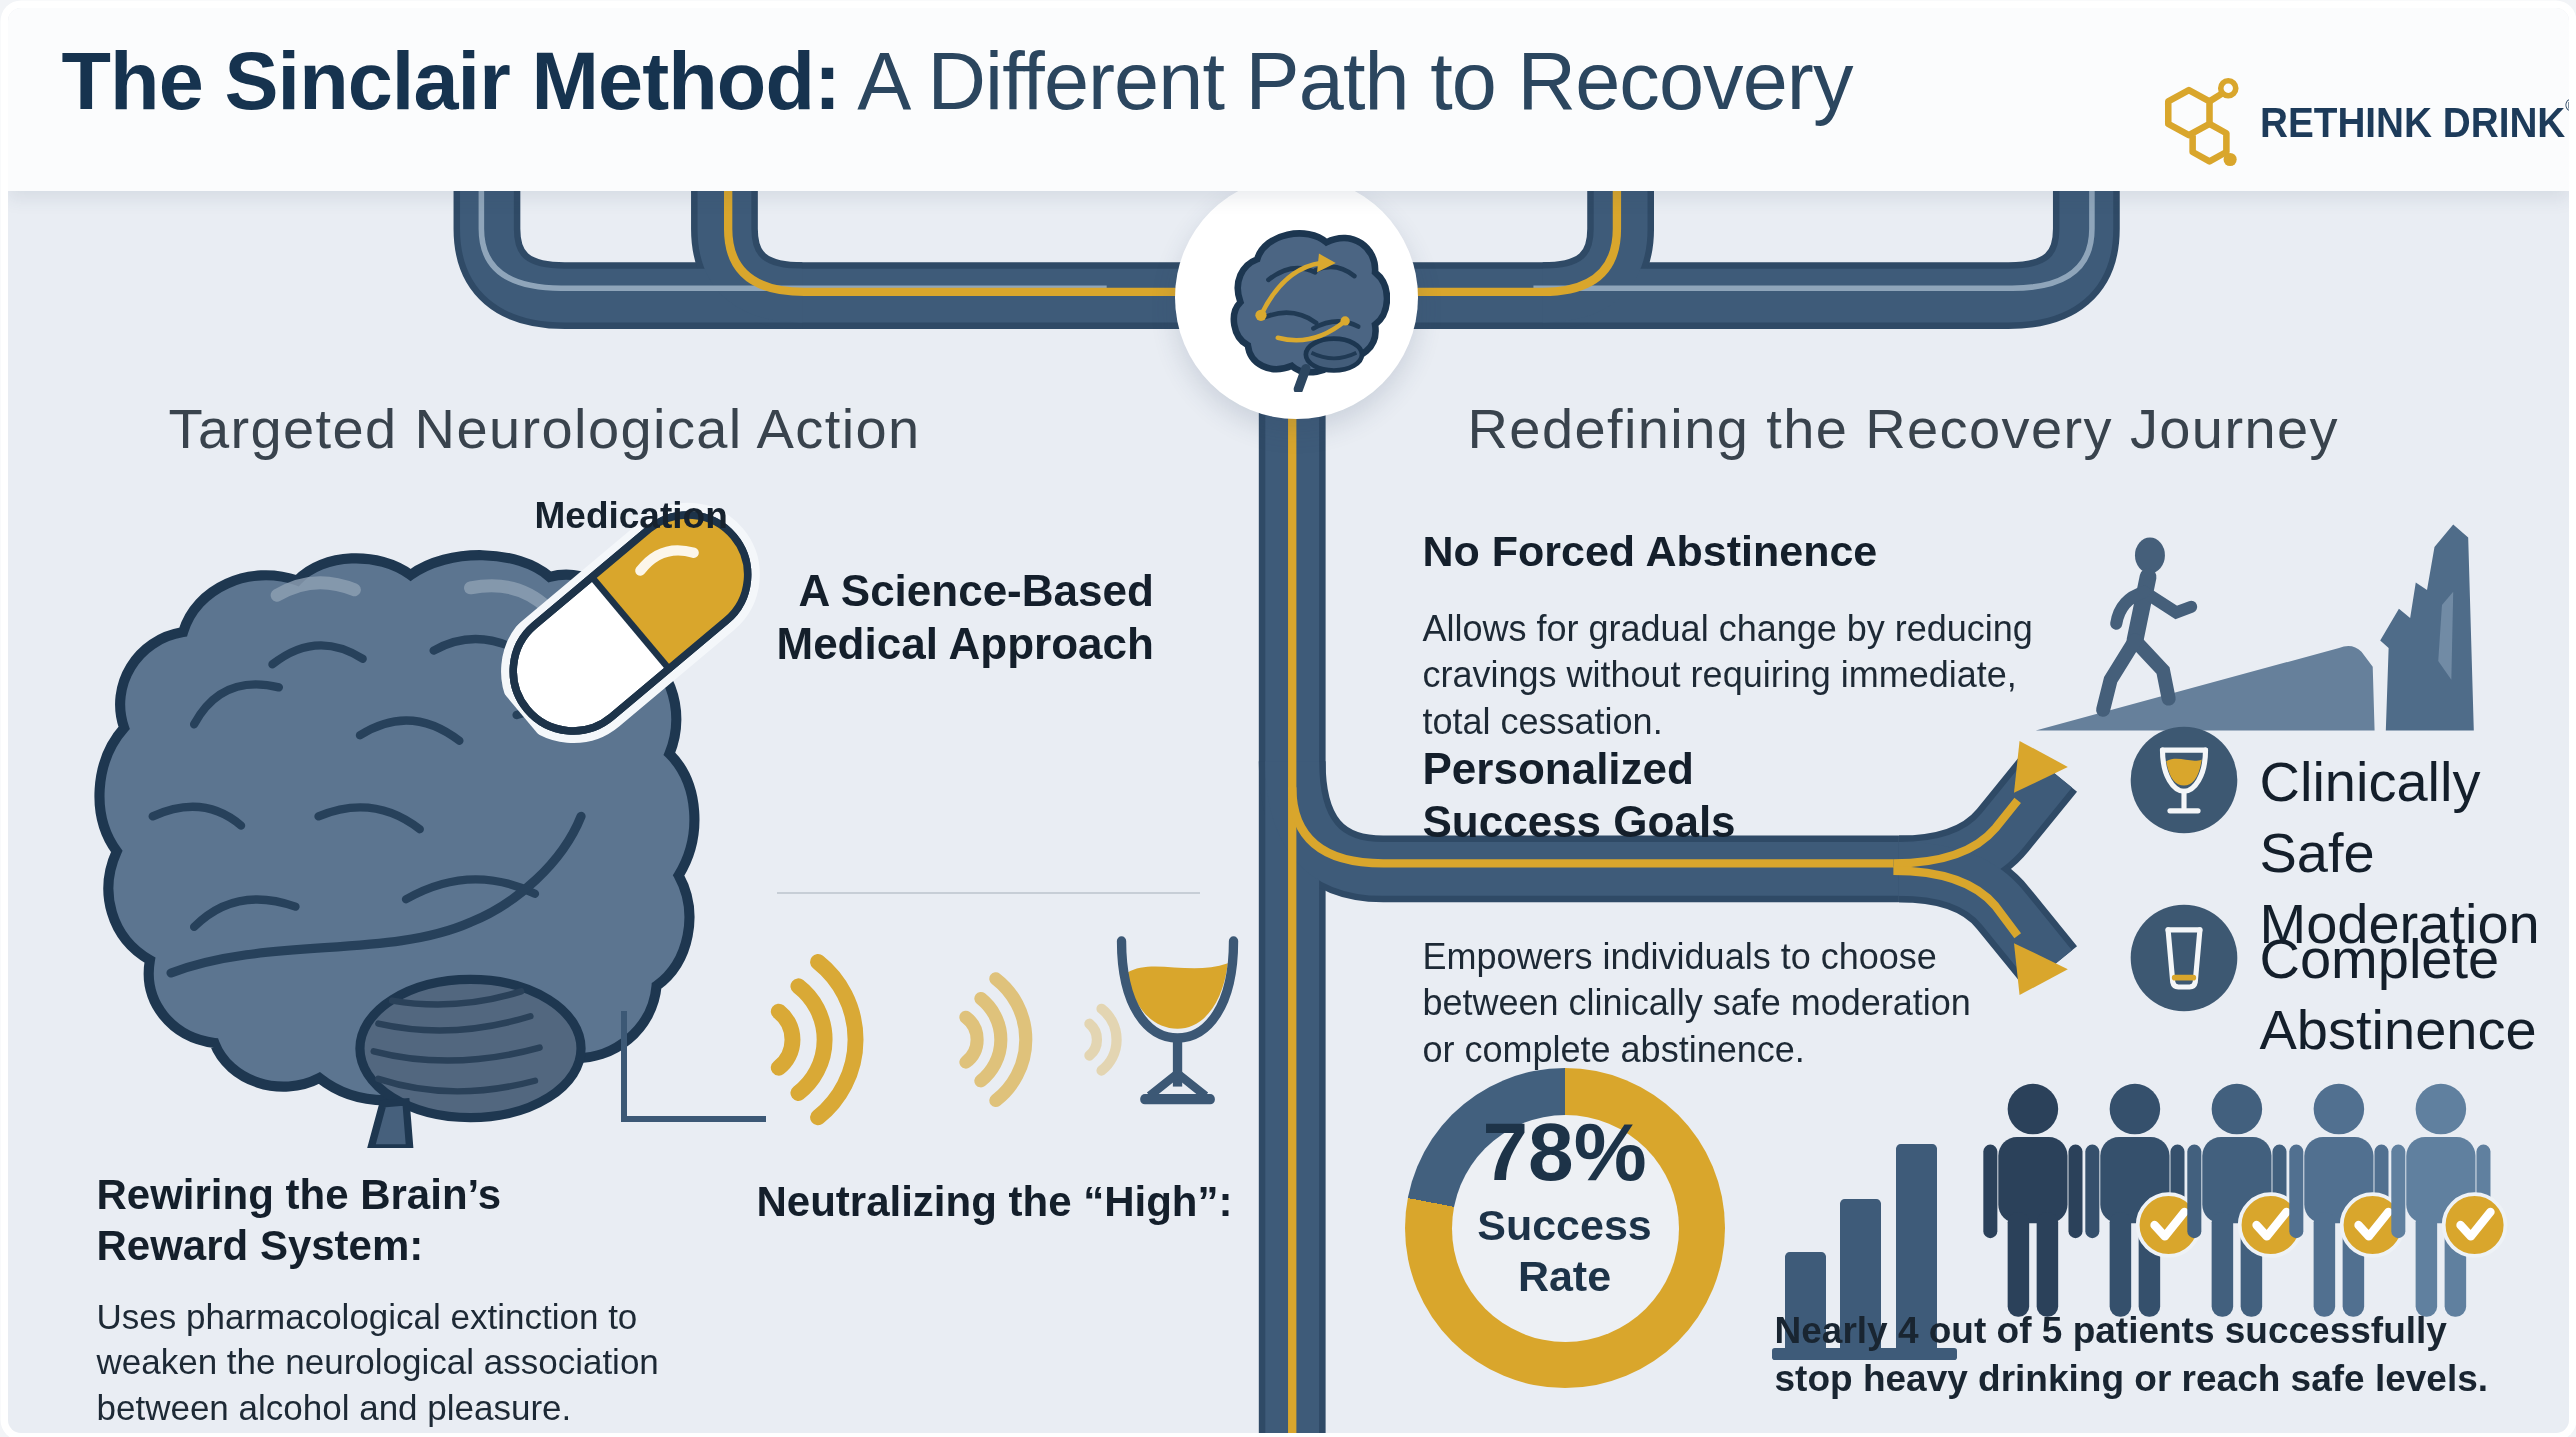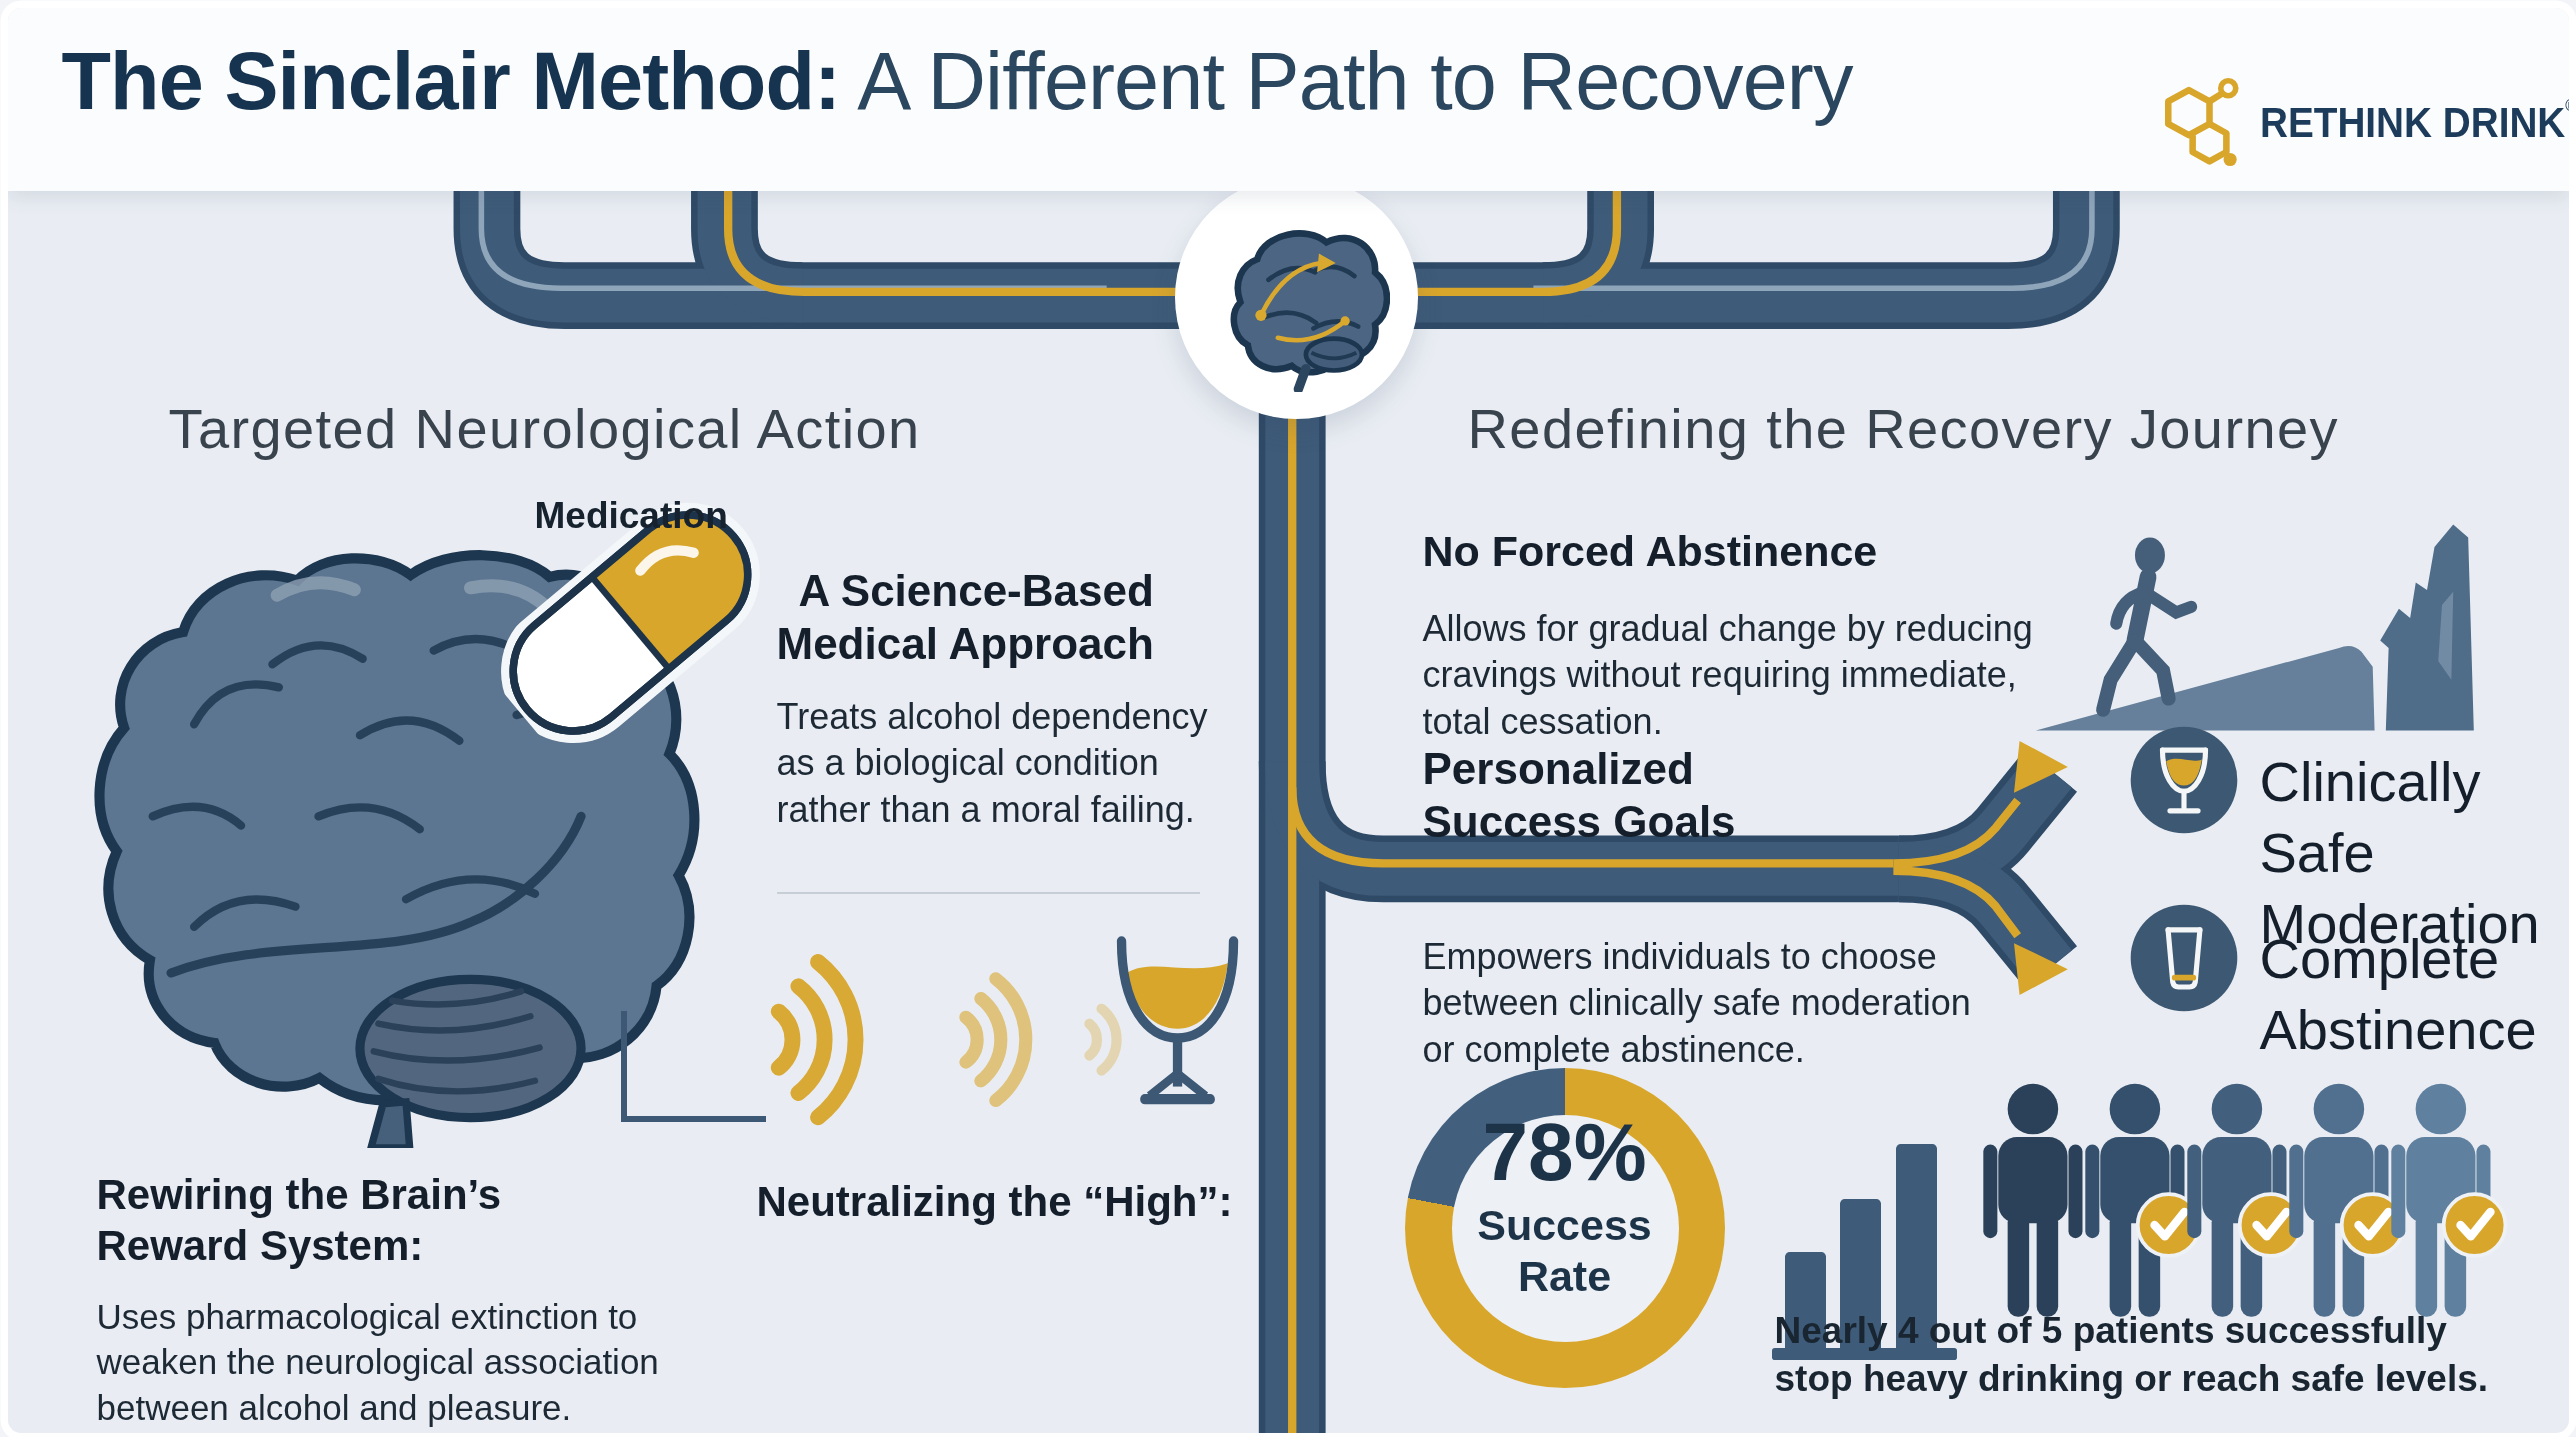--- a/index.html
+++ b/index.html
@@ -192,23 +192,20 @@
   <svg class="abs illus" style="left:1093px;top:925px;" width="154" height="211" viewBox="0 0 165 225">
     <path d="M 28 42 C 55 26 95 46 136 32 C 130 78 108 102 82 102 C 56 102 34 80 28 42 Z" fill="#d9a62c"></path>
     <path d="M 22 8 C 22 78 50 112 82 112 C 114 112 142 78 142 8" fill="none" stroke="#3c5875" stroke-width="10" stroke-linecap="round"></path>
     <rect x="77" y="110" width="10" height="54" fill="#3c5875"></rect>
     <path d="M 82 150 L 52 174 M 82 150 L 112 174" stroke="#3c5875" stroke-width="9" fill="none"></path>
     <rect x="42" y="172" width="80" height="11" rx="5" fill="#3c5875"></rect>
   </svg>
 
   <div class="abs sub-title" style="left:769px;top:556px;font-size:44px;text-align:right;"><span class="lines">A Science-Based
 Medical Approach</span></div>
-  <div class="abs body-text lines" style="left:769px;top:666px;">Treats alcohol dependency
-as a biological condition
-rather than a moral failing.</div>
   <div id="science-divider" class="abs"></div>
 
   <div class="abs body-text lines" style="left:89px;top:1266px;font-size:35px;">Uses pharmacological extinction to
 weaken the neurological association
 between alcohol and pleasure.</div>
   <div class="abs sub-title" style="left:89px;top:1161px;font-size:42px;"><span class="lines">Rewiring the Brain’s
 Reward System:</span></div>
 
   <div class="abs sub-title" style="left:749px;top:1168px;font-size:42px;">Neutralizing the “High”:</div>
 

